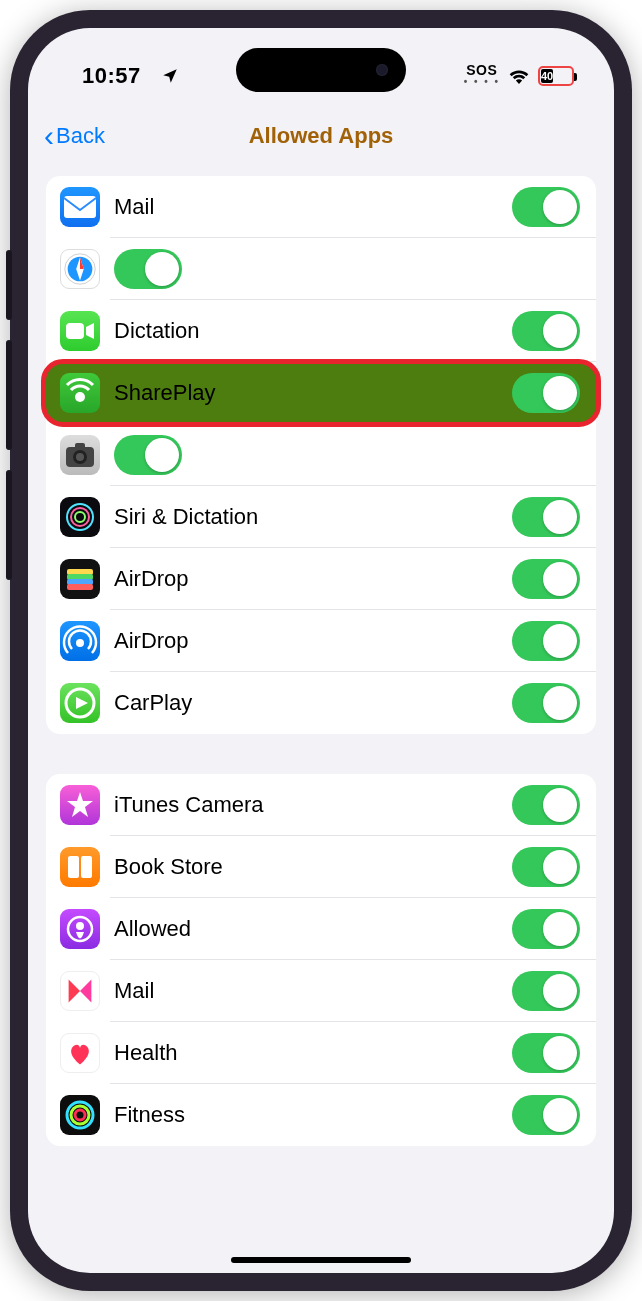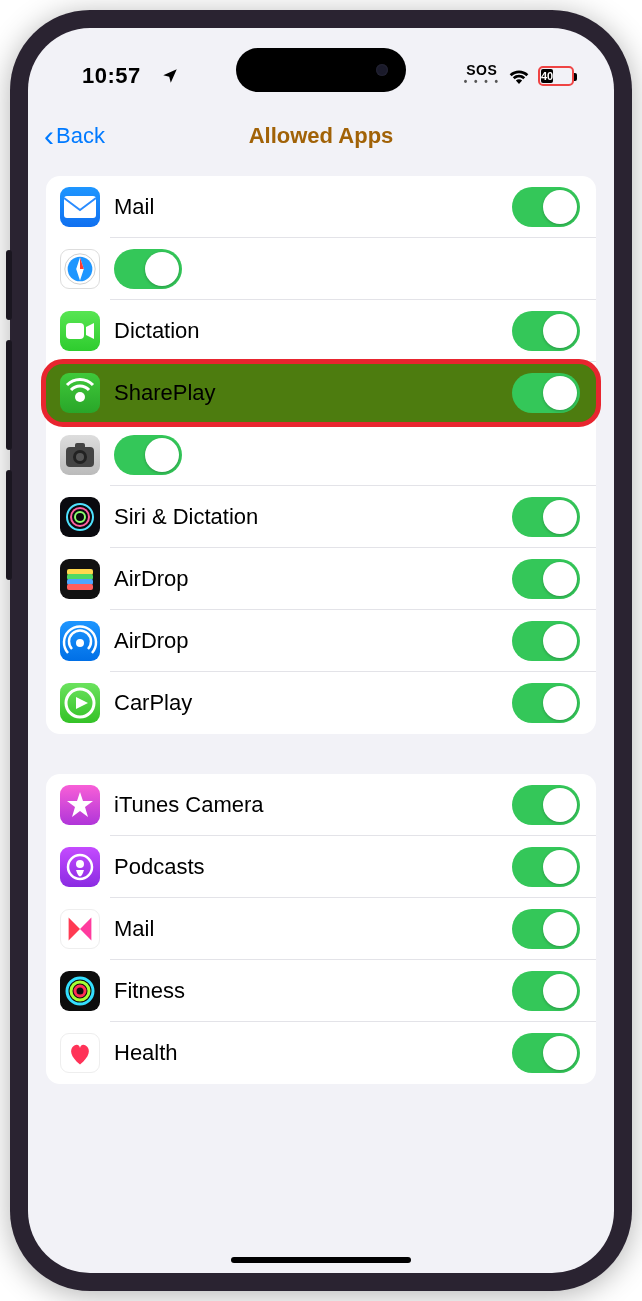--- a/index.html
+++ b/index.html
@@ -285,53 +285,62 @@
           <div class="row">
             <div class="app-icon ic-itunes">
               <svg width="40" height="40" viewBox="0 0 40 40">
                 <use href="#i-itunes"></use>
               </svg>
             </div>
             <div class="app-label">iTunes Camera</div>
             <div class="toggle"></div>
           </div>
           <div class="row">
+            <div class="app-icon ic-books">
+              <svg width="40" height="40" viewBox="0 0 40 40">
+                <use href="#i-books"></use>
+              </svg>
+            </div>
+            <div class="app-label">Book Store</div>
+            <div class="toggle"></div>
+          </div>
+          <div class="row">
             <div class="app-icon ic-podcasts">
               <svg width="40" height="40" viewBox="0 0 40 40">
                 <use href="#i-podcasts"></use>
               </svg>
             </div>
-            <div class="app-label">Podcasts</div>
+            <div class="app-label">Allowed</div>
             <div class="toggle"></div>
           </div>
           <div class="row">
             <div class="app-icon ic-news">
               <svg width="40" height="40" viewBox="0 0 40 40">
                 <use href="#i-news"></use>
               </svg>
             </div>
             <div class="app-label">Mail</div>
             <div class="toggle"></div>
           </div>
           <div class="row">
+            <div class="app-icon ic-health">
+              <svg width="40" height="40" viewBox="0 0 40 40">
+                <use href="#i-health"></use>
+              </svg>
+            </div>
+            <div class="app-label">Health</div>
+            <div class="toggle"></div>
+          </div>
+          <div class="row">
             <div class="app-icon ic-fitness">
               <svg width="40" height="40" viewBox="0 0 40 40">
                 <use href="#i-fitness"></use>
               </svg>
             </div>
             <div class="app-label">Fitness</div>
-            <div class="toggle"></div>
-          </div>
-          <div class="row">
-            <div class="app-icon ic-health">
-              <svg width="40" height="40" viewBox="0 0 40 40">
-                <use href="#i-health"></use>
-              </svg>
-            </div>
-            <div class="app-label">Health</div>
             <div class="toggle"></div>
           </div>
         </div>
     </div>
 
     <div class="home-ind"></div>
   </div>
 </div>
 
 <svg width="0" height="0" style="position:absolute">

